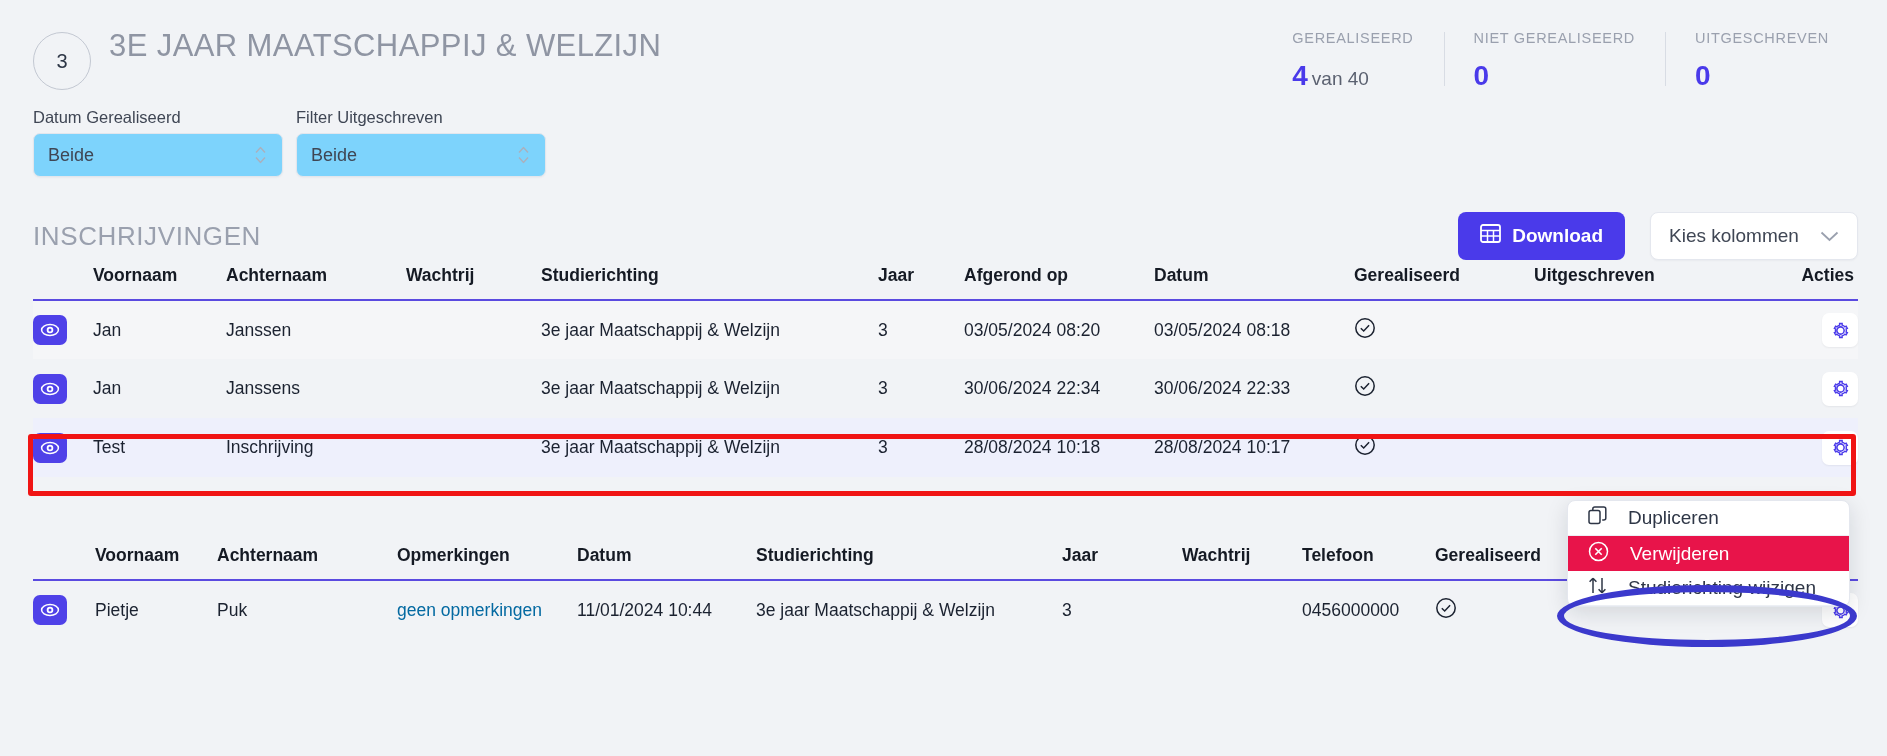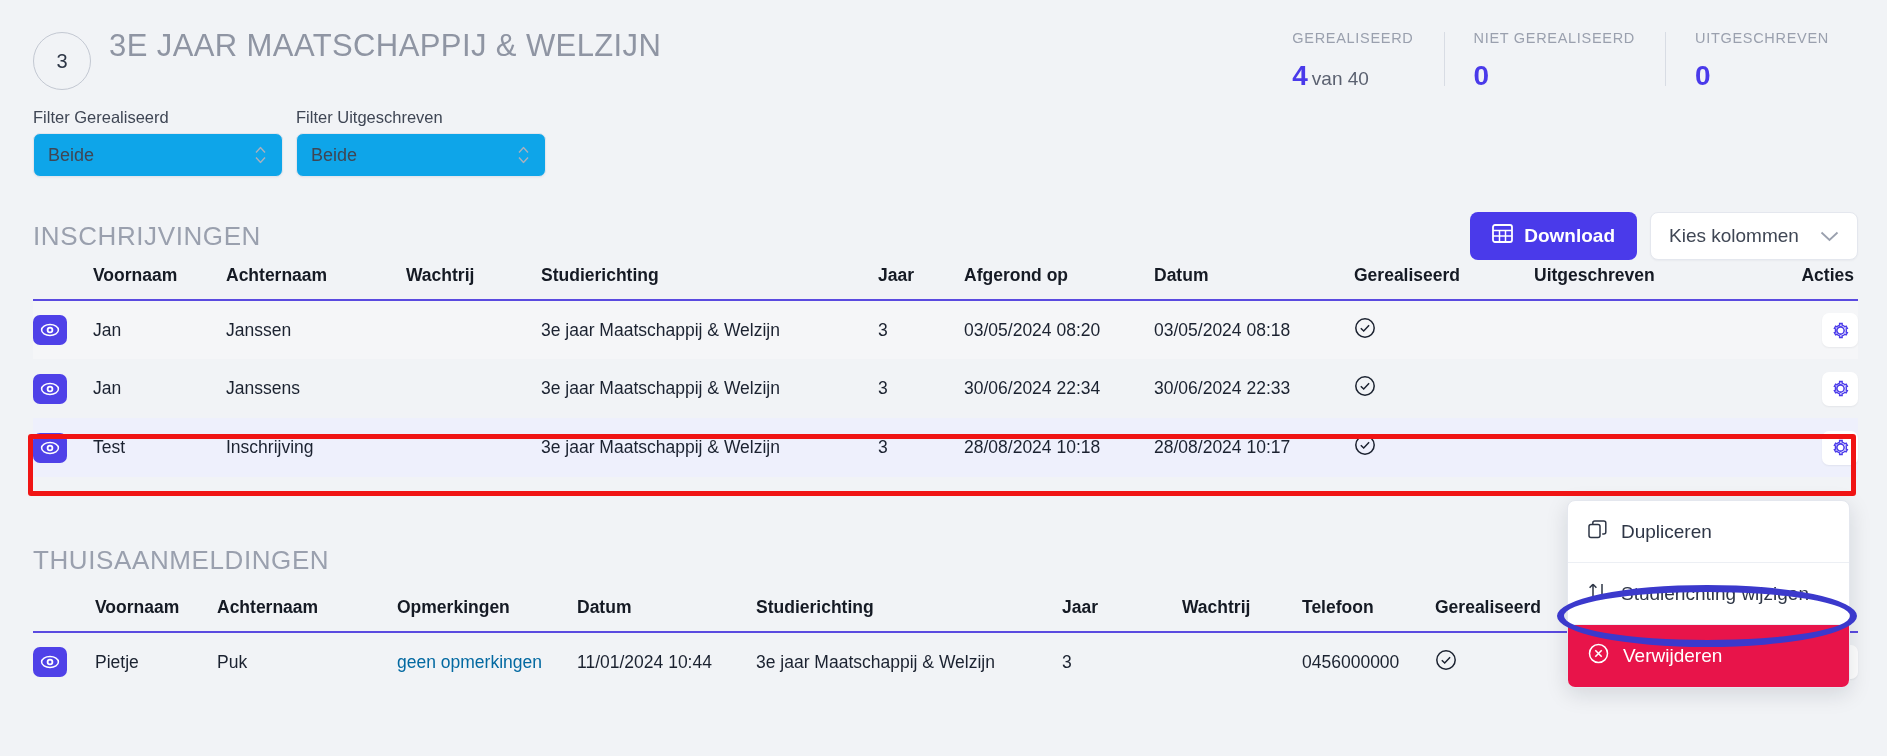--- a/index.html
+++ b/index.html
@@ -38,21 +38,21 @@
     font-size: 14.5px; color: #9aa0ae; letter-spacing: 0.7px; text-transform: uppercase; white-space: nowrap;
   }
   .stat-value { margin-top: 14px; color: #4a3aea; font-size: 28px; font-weight: 700; white-space: nowrap; }
   .stat-value .suffix { color: #5b6170; font-size: 19px; font-weight: 400; margin-left: 4px; }
 
   
   .filters { position: absolute; left: 33px; top: 108px; display: flex; gap: 13px; }
   .filter-field { width: 250px; }
   .filter-label { font-size: 16.5px; color: #3f4654; margin-bottom: 6px; }
   .select-box {
-    height: 44px; background: #0ea5e9; border: 1px solid #e2e6ed; border-radius: 7px;
+    height: 44px; background: #7dd3fc; border: 1px solid #e2e6ed; border-radius: 7px;
     display: flex; align-items: center; padding: 0 14px;
     font-size: 18px; color: #3f4654; position: relative;
     box-shadow: 0 1px 2px rgba(16,24,40,.04);
   }
   .select-box .spinner {
     position: absolute; right: 16px; top: 50%; transform: translateY(-50%);
     display: flex; flex-direction: column; gap: 3px; color: #aab0bd;
   }
 
   
@@ -101,21 +101,21 @@
   .check-ic { display: inline-block; vertical-align: middle; }
   .muted-link { color: #0369a1; }
 
   
   .menu {
     position: absolute; left: 1567px; top: 500px; width: 283px;
     background: #fff; border-radius: 8px; border: 1px solid #e4e7ee;
     box-shadow: 0 6px 22px rgba(16,24,40,.13); overflow: hidden; z-index: 30;
   }
   .menu-item {
-    display: flex; align-items: center; gap: 14px; height: 62px; padding: 0 20px;
+    display: flex; align-items: center; gap: 21px; height: 35px; padding: 0 20px;
     font-size: 19px; color: #2e3646; cursor: pointer;
     border-bottom: 1px solid #eceff4;
   }
   .menu-item.danger { background: #e8144a; color: #fff; border-bottom: none; }
 
   
   .anno-rect {
     position: absolute; border: 5px solid #f01414; border-radius: 3px;
     pointer-events: none; z-index: 40;
   }
@@ -148,21 +148,21 @@
       </div>
       <div class="stat">
         <div class="stat-label">UITGESCHREVEN</div>
         <div class="stat-value"><span>0</span></div>
       </div>
     </div>
   </div>
 
   <div class="filters">
     <div class="filter-field">
-      <div class="filter-label">Filter Gerealiseerd</div>
+      <div class="filter-label">Datum Gerealiseerd</div>
       <div class="select-box">
         <span>Beide</span>
         <span class="spinner">
           <svg width="11" height="7" viewBox="0 0 11 7">
               <path d="M1 6 L5.5 1 L10 6" fill="none" stroke="currentColor" stroke-width="1.4"></path>
             </svg>
           <svg width="11" height="7" viewBox="0 0 11 7">
               <path d="M1 1 L5.5 6 L10 1" fill="none" stroke="currentColor" stroke-width="1.4"></path>
             </svg>
         </span>
@@ -180,21 +180,21 @@
               <path d="M1 1 L5.5 6 L10 1" fill="none" stroke="currentColor" stroke-width="1.4"></path>
             </svg>
         </span>
       </div>
     </div>
   </div>
 
   <div style="position:absolute;left:33px;top:207px;width:1825px;">
     <div style="display:flex;align-items:center;justify-content:space-between;height:58px;">
       <div class="section-heading">INSCHRIJVINGEN</div>
-      <div style="display:flex;gap:13px;align-items:center;">
+      <div style="display:flex;gap:25px;align-items:center;">
         <button class="btn-download">
           <span>
             <svg width="21" height="19" viewBox="0 0 21 19">
                 <rect x="1" y="1" width="19" height="17" rx="2" fill="none" stroke="#fff" stroke-width="1.8"></rect>
                 <line x1="1" y1="6.5" x2="20" y2="6.5" stroke="#fff" stroke-width="1.5"></line>
                 <line x1="1" y1="12" x2="20" y2="12" stroke="#fff" stroke-width="1.5"></line>
                 <line x1="7.5" y1="6.5" x2="7.5" y2="18" stroke="#fff" stroke-width="1.5"></line>
                 <line x1="13.5" y1="6.5" x2="13.5" y2="18" stroke="#fff" stroke-width="1.5"></line>
               </svg>
           </span>
@@ -317,21 +317,20 @@
                   <path d="M11 7.2a3.8 3.8 0 100 7.6 3.8 3.8 0 000-7.6z" fill="none" stroke="#4a3aea" stroke-width="1.6"></path>
                   <path d="M18.2 13.3l-1.3-.6a6.3 6.3 0 000-3.4l1.3-.6-1.3-2.3-1.3.7a6.4 6.4 0 00-2.9-1.7V3.7h-2.6v1.7a6.4 6.4 0 00-2.9 1.7l-1.3-.7L4.6 8.7l1.3.6a6.3 6.3 0 000 3.4l-1.3.6 1.3 2.3 1.3-.7a6.4 6.4 0 002.9 1.7v1.7h2.6v-1.7a6.4 6.4 0 002.9-1.7l1.3.7z" fill="none" stroke="#4a3aea" stroke-width="1.5"></path>
                 </svg>
               </span></td>
         </tr>
       </tbody>
     </table>
   </div>
 
   <div style="position:absolute;left:33px;top:545px;width:1825px;">
-    <div class="section-heading" style="height:52px;">THUISAANMELDINGEN</div>
 
     <table>
       <colgroup>
         <col style="width:62px">
           <col style="width:122px">
           <col style="width:180px">
           <col style="width:180px">
         <col style="width:179px">
           <col style="width:306px">
           <col style="width:120px">
@@ -389,36 +388,36 @@
   <div class="menu">
     <div class="menu-item">
       <span>
         <svg width="19" height="19" viewBox="0 0 19 19">
             <rect x="1" y="4.5" width="11" height="13" rx="2" fill="none" stroke="#2e3646" stroke-width="1.5"></rect>
             <path d="M4.8 4.5V3a2 2 0 012-2h9a2 2 0 012 2v9a2 2 0 01-2 2h-1.6" fill="none" stroke="#2e3646" stroke-width="1.5"></path>
           </svg>
       </span>
       <span>Dupliceren</span>
     </div>
+    <div class="menu-item danger">
+      <span>
+        <svg width="21" height="21" viewBox="0 0 21 21">
+            <circle cx="10.5" cy="10.5" r="9" fill="none" stroke="#fff" stroke-width="1.5"></circle>
+            <path d="M7.3 7.3l6.4 6.4M13.7 7.3l-6.4 6.4" stroke="#fff" stroke-width="1.6"></path>
+          </svg>
+      </span>
+      <span>Verwijderen</span>
+    </div>
     <div class="menu-item">
       <span>
         <svg width="19" height="19" viewBox="0 0 19 19">
             <path d="M5 17V2.2M5 2.2L1.6 5.8M5 2.2l3.4 3.6" fill="none" stroke="#2e3646" stroke-width="1.5"></path>
             <path d="M14 2v14.8M14 16.8l3.4-3.6M14 16.8l-3.4-3.6" fill="none" stroke="#2e3646" stroke-width="1.5"></path>
           </svg>
       </span>
       <span>Studierichting wijzigen</span>
     </div>
-    <div class="menu-item danger">
-      <span>
-        <svg width="21" height="21" viewBox="0 0 21 21">
-            <circle cx="10.5" cy="10.5" r="9" fill="none" stroke="#fff" stroke-width="1.5"></circle>
-            <path d="M7.3 7.3l6.4 6.4M13.7 7.3l-6.4 6.4" stroke="#fff" stroke-width="1.6"></path>
-          </svg>
-      </span>
-      <span>Verwijderen</span>
-    </div>
   </div>
 
   <div class="anno-rect" style="left:28px;top:434px;width:1828px;height:62px;"></div>
   <div class="anno-ellipse" style="left:1557px;top:585px;width:300px;height:62px;"></div>
 
 </div>
 
 </body></html>

